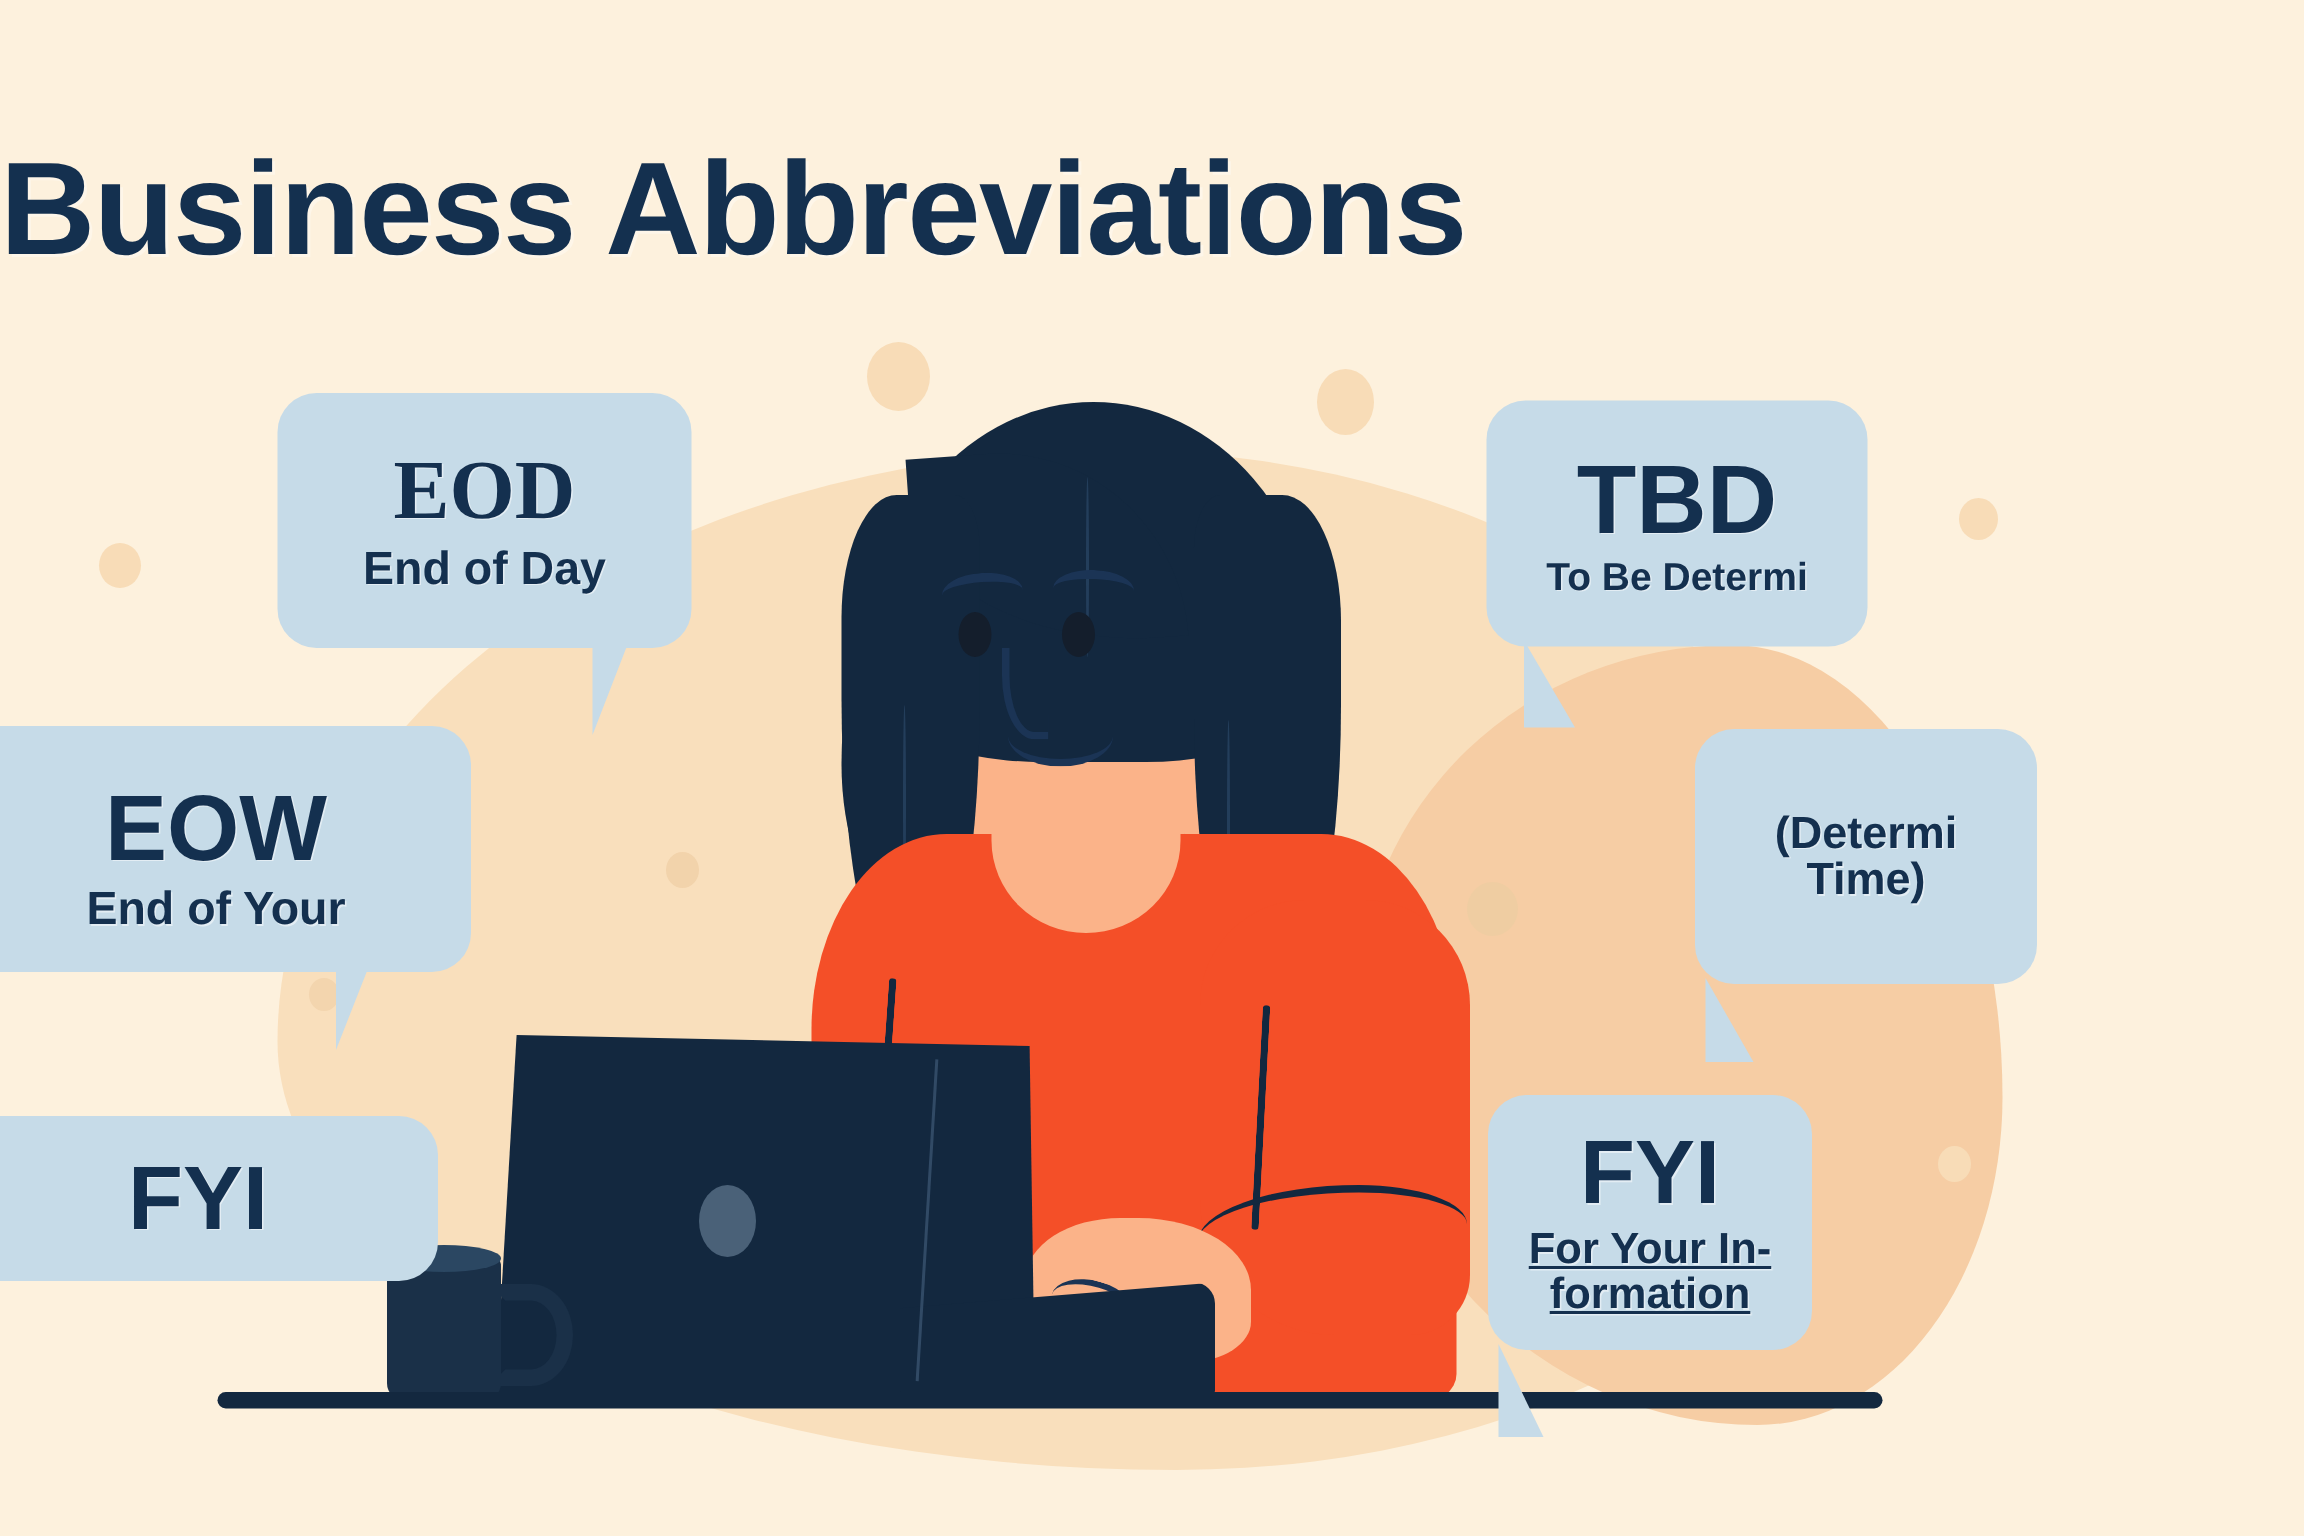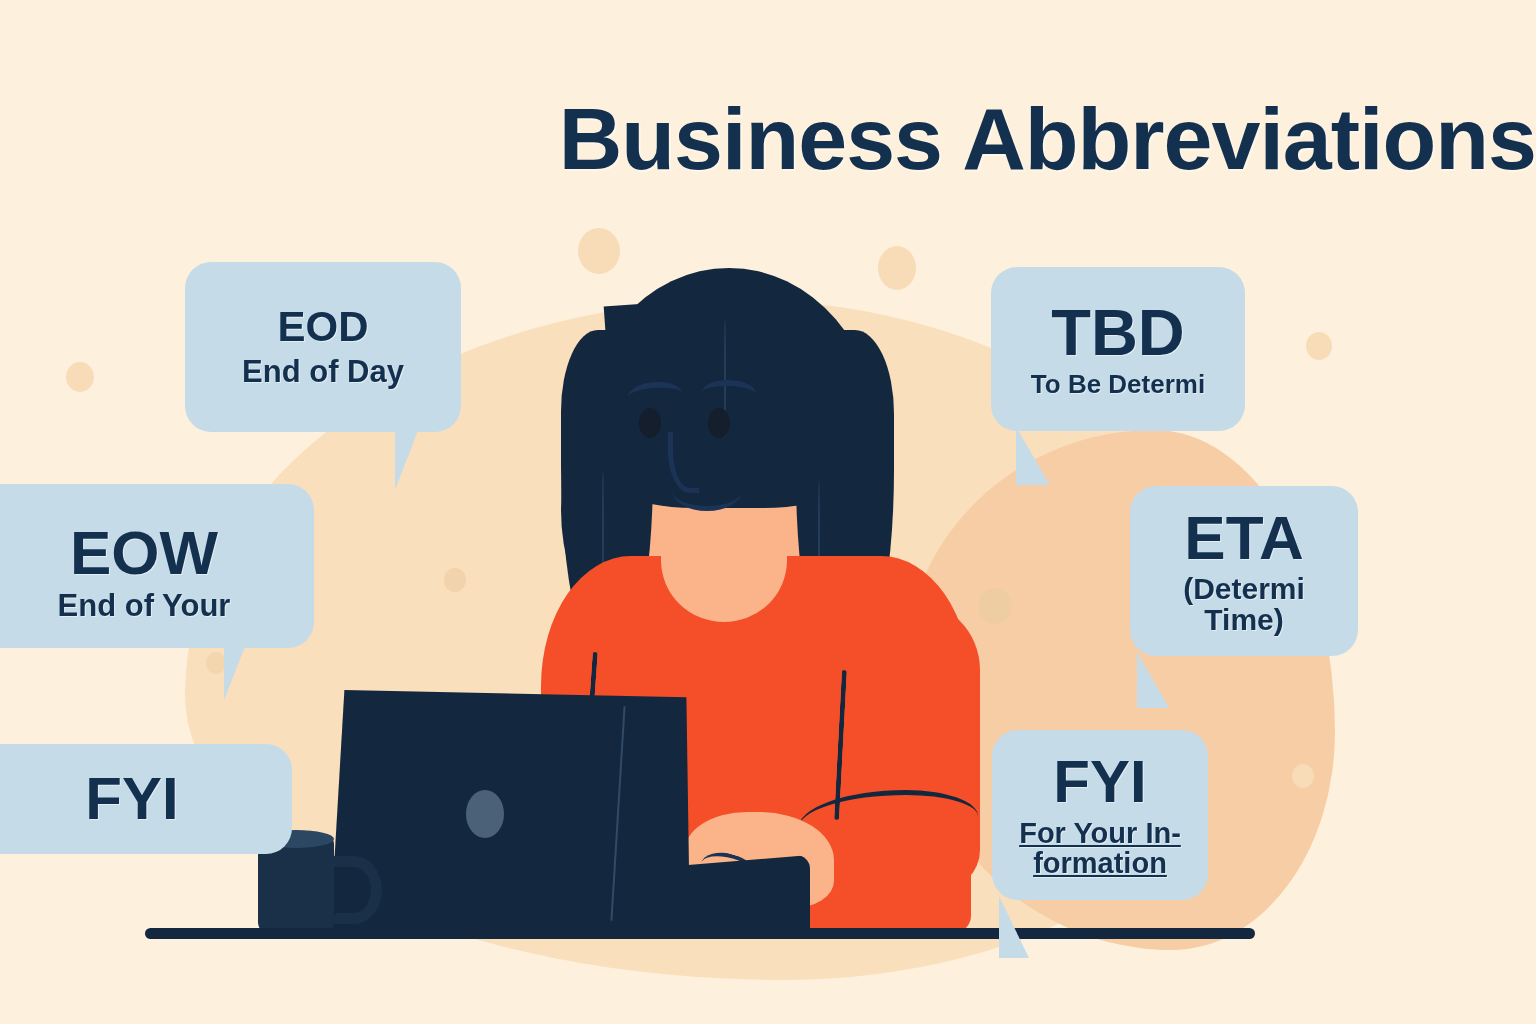--- a/index.html
+++ b/index.html
@@ -20,21 +20,21 @@
   }
   .blob-right{
     left:905px;top:430px;width:430px;height:520px;
     background:#F6CDA4;
     border-radius:58% 42% 38% 62% / 46% 58% 42% 54%;
   }
   .dot{position:absolute;border-radius:50%;background:#F8DCB7;}
 
   
   .title{
-    position:absolute;left:0;right:0;top:88px;text-align:right;
+    position:absolute;left:0;right:0;top:88px;text-align:left;
     font-size:88px;font-weight:bold;letter-spacing:-1px;
     color:#14304F;
     text-shadow:2px 2px 0 rgba(255,255,255,.35);
     white-space:nowrap;
   }
 
   
   .ch{position:absolute;}
   .hair-back{
     left:561px;top:272px;width:330px;height:410px;
@@ -169,21 +169,21 @@
     display:flex;flex-direction:column;align-items:center;justify-content:center;
     box-sizing:border-box;padding:10px 14px;
     text-shadow:1px 1px 0 rgba(255,255,255,.5);
   }
   .bubble .abbr{font-weight:bold;line-height:1;}
   .bubble .full{font-weight:bold;line-height:1.05;}
   .tail{position:absolute;width:0;height:0;}
 
   
   #b-eod{left:185px;top:262px;width:276px;height:170px;}
-  #b-eod .abbr{font-size:42px;margin-bottom:8px;}
+  #b-eod .abbr{font-size:56px;margin-bottom:8px;font-family:Liberation Serif, serif;}
   #b-eod .full{font-size:31px;}
   #t-eod{left:395px;top:428px;
     border-left:24px solid #C6DBE8;border-right:42px solid transparent;border-bottom:62px solid transparent;}
 
   
   #b-tbd{left:991px;top:267px;width:254px;height:164px;}
   #b-tbd .abbr{font-size:65px;margin-bottom:6px;}
   #b-tbd .full{font-size:26px;}
   #t-tbd{left:1016px;top:427px;
     border-right:34px solid #C6DBE8;border-left:10px solid transparent;border-top:58px solid transparent;
@@ -294,21 +294,20 @@
   </div>
 
   <div class="tail" id="t-eow"></div>
   <div class="bubble" id="b-eow">
     <div class="abbr">EOW</div>
     <div class="full">End of Your</div>
   </div>
 
   <div class="tail" id="t-eta"></div>
   <div class="bubble" id="b-eta">
-    <div class="abbr">ETA</div>
     <div class="full">(Determi Time)</div>
   </div>
 
   <div class="bubble" id="b-fyi-left">
     <div class="abbr">FYI</div>
   </div>
 
   <div class="tail" id="t-fyi"></div>
   <div class="bubble" id="b-fyi-right">
     <div class="abbr">FYI</div>

